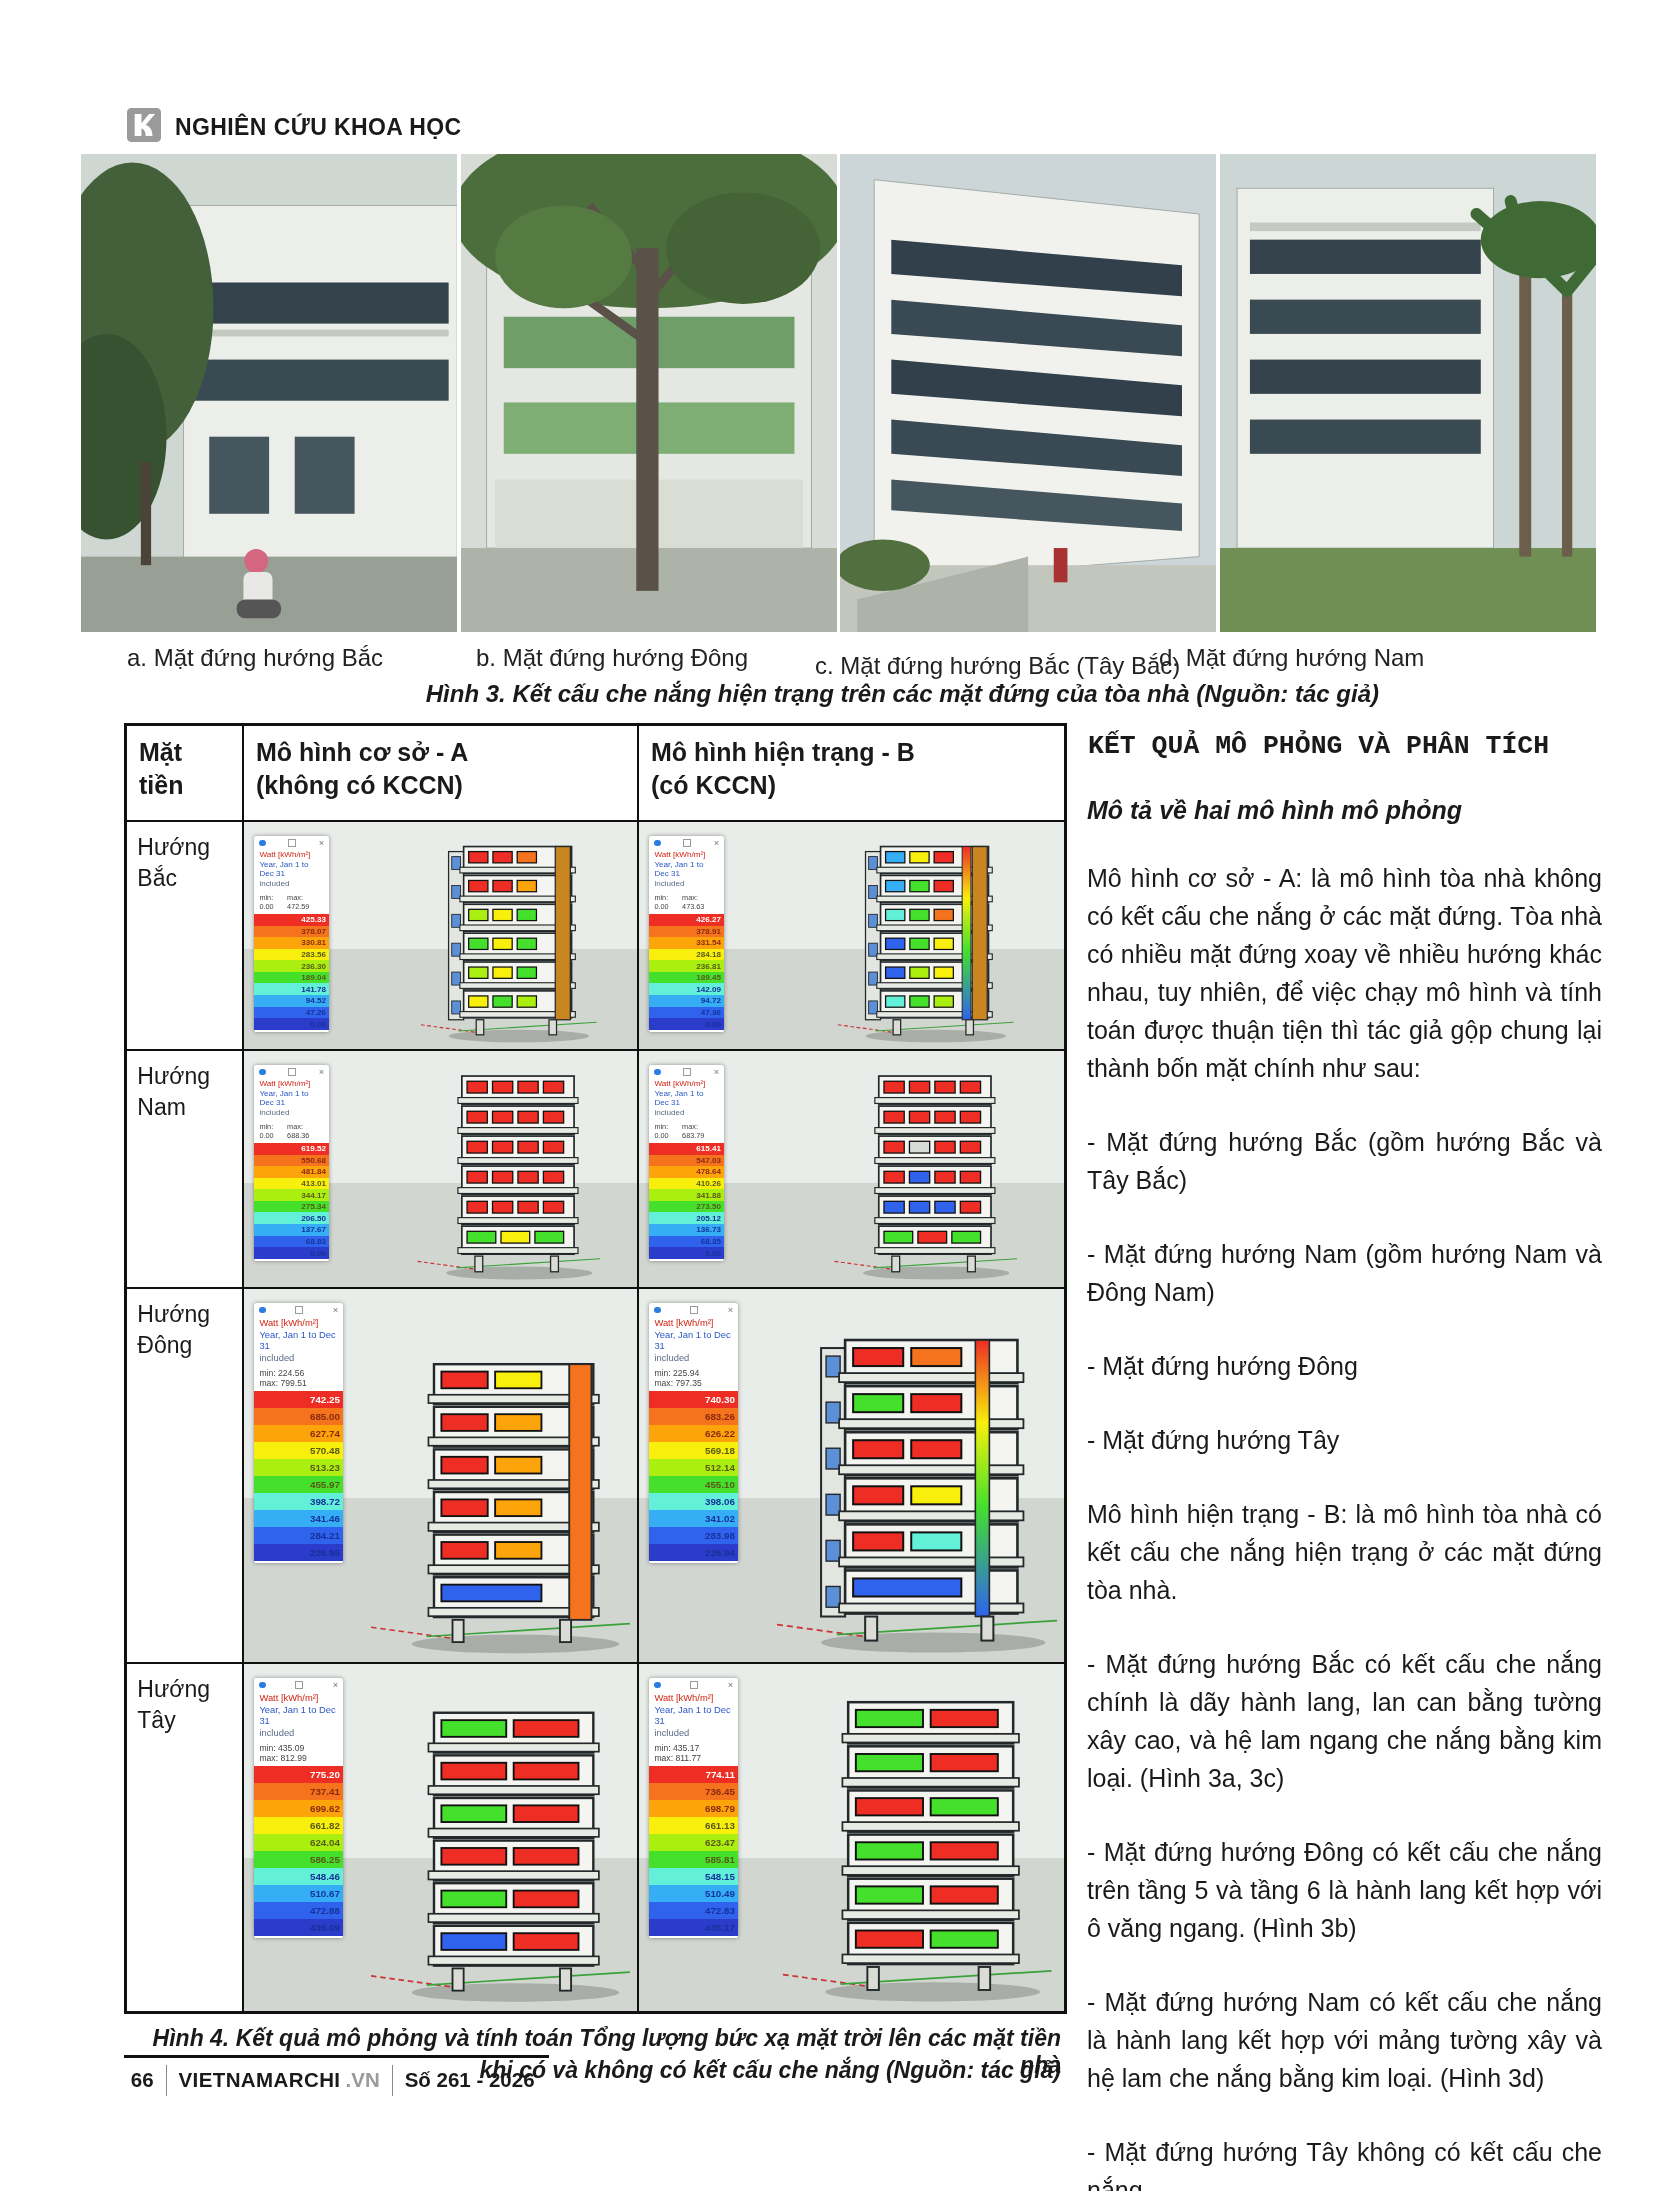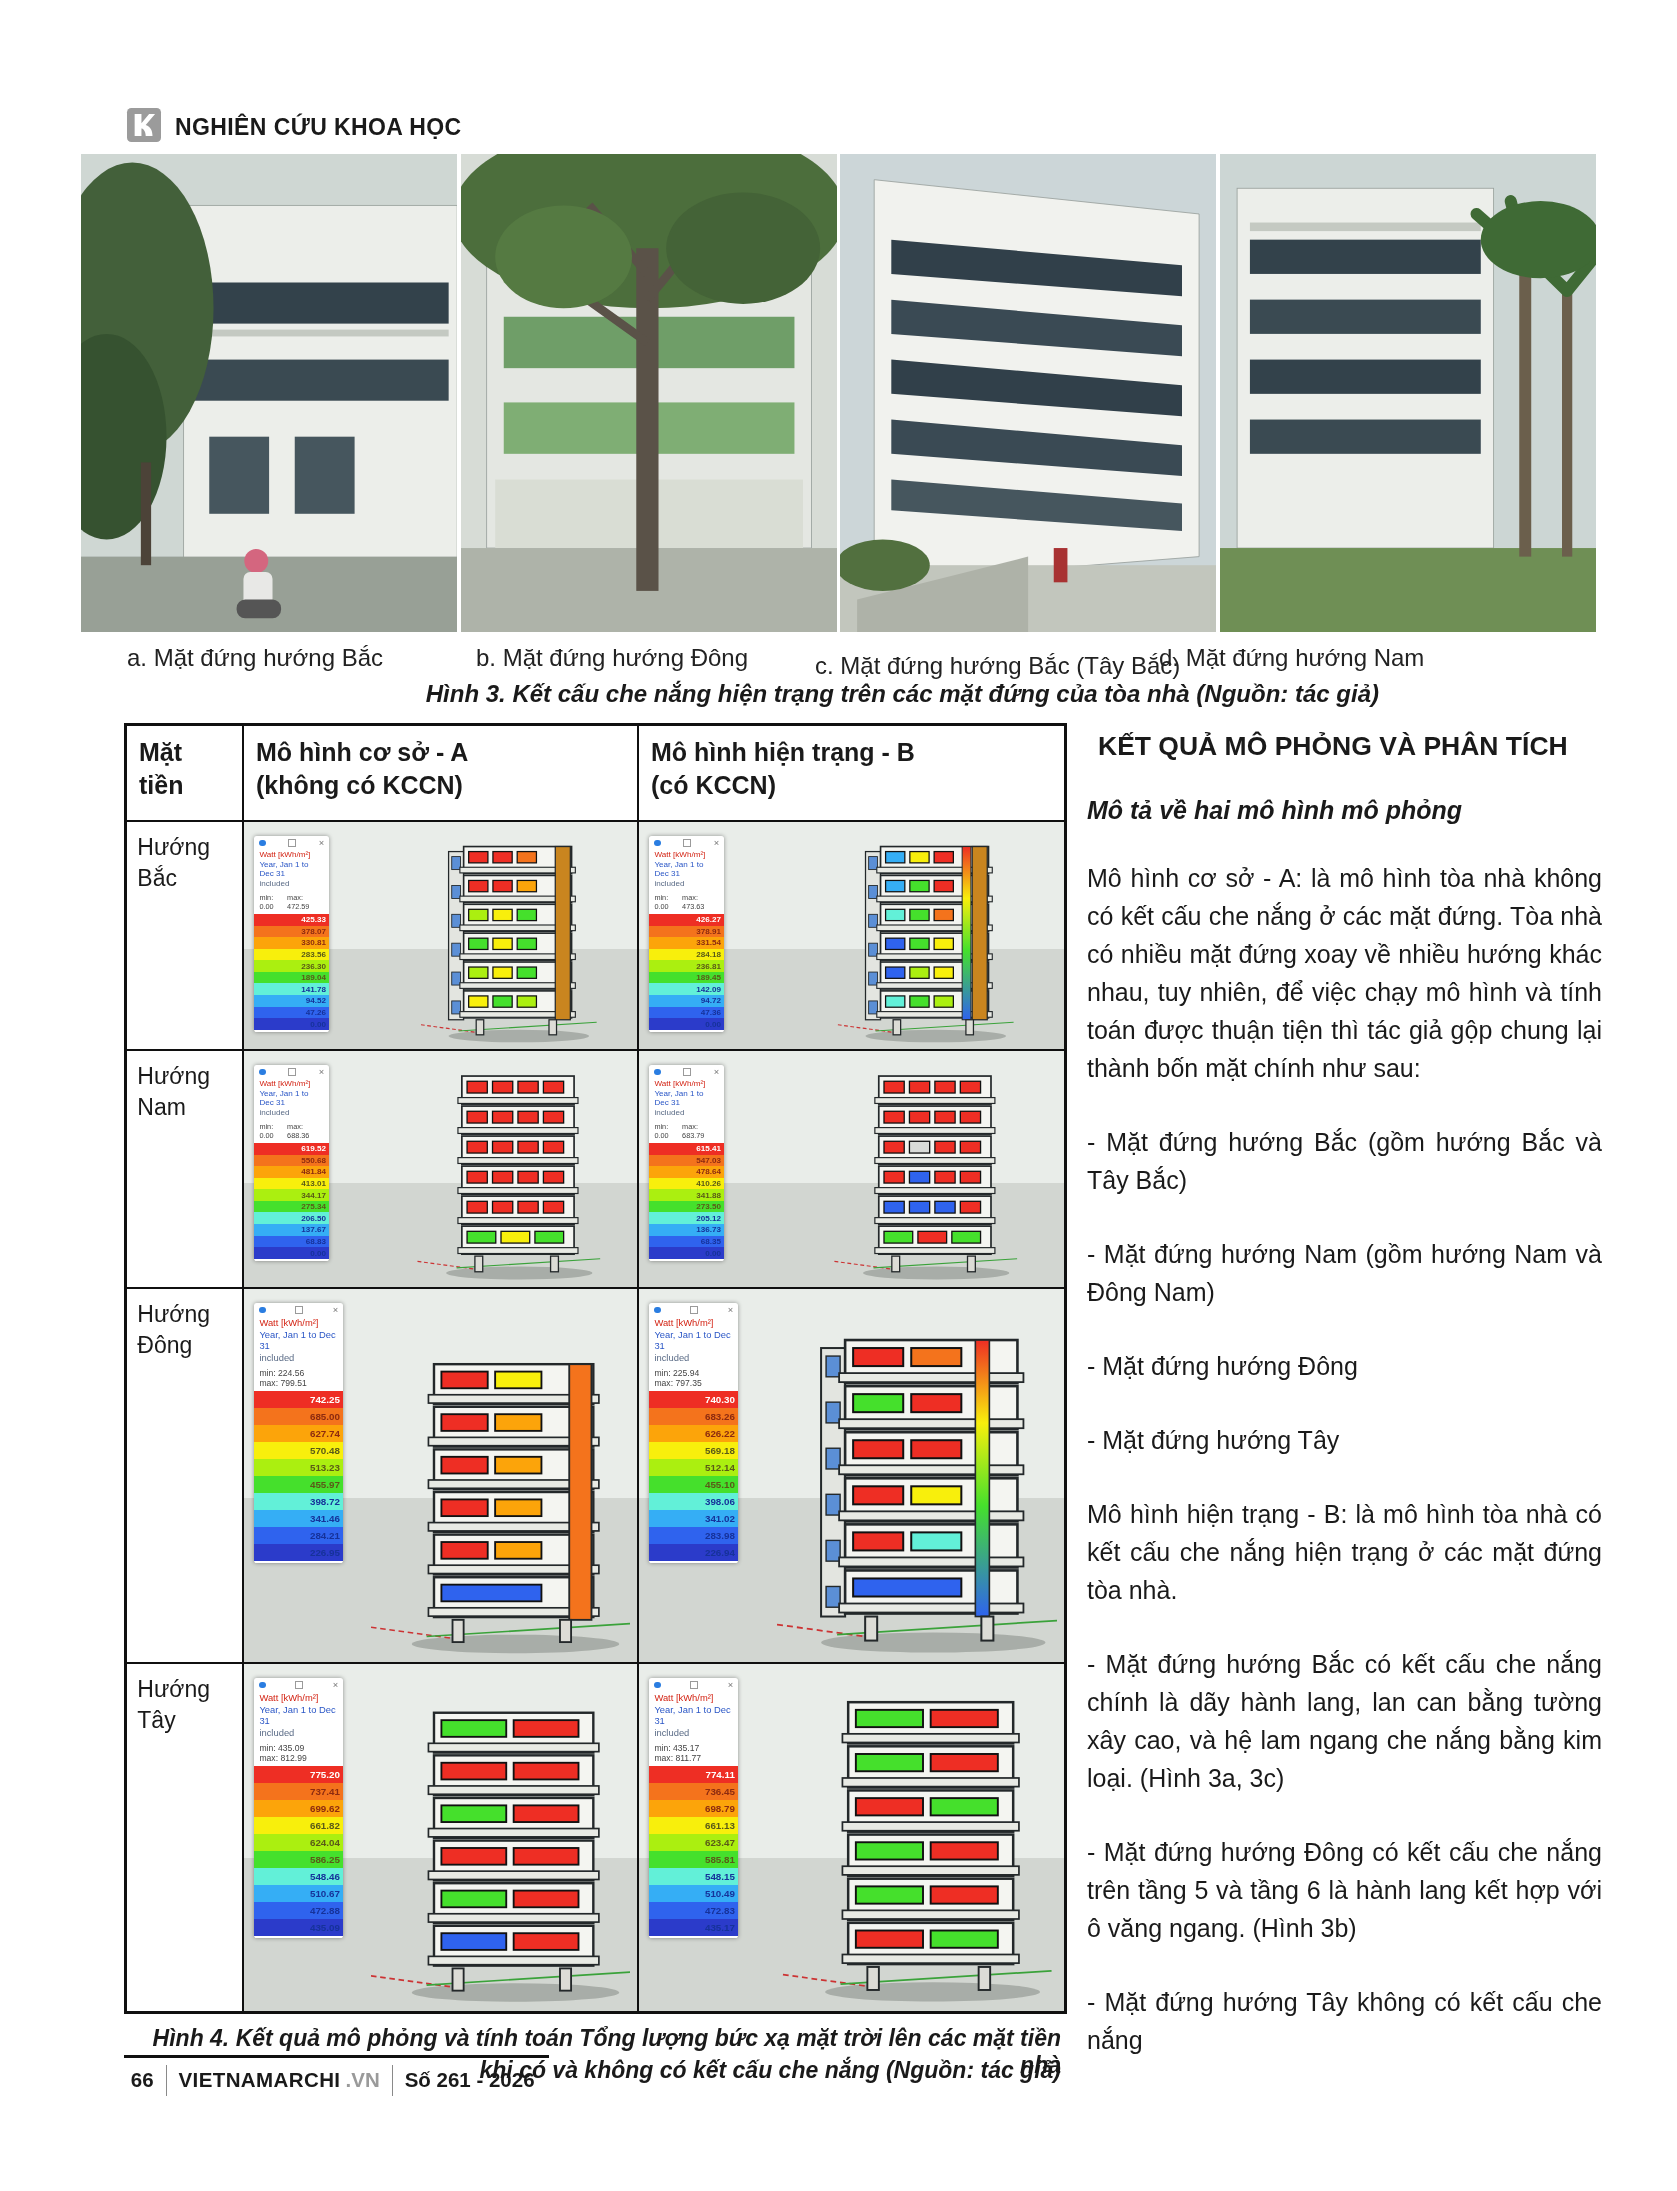--- a/index.html
+++ b/index.html
@@ -60,21 +60,21 @@
   .footer-rule{left:124px;top:2055px;width:425px;height:3.4px;background:#101010;}
   .footer{left:124px;top:2065px;display:flex;align-items:center;font-size:20.5px;}
   .footer .pgnum{font-weight:bold;padding:3.4px 12px 3.4px 6.8px;}
   .footer .fdiv{width:0.9px;align-self:stretch;background:#8a8a8a;}
   .footer .site{font-weight:bold;padding:3.4px 5.1px 3.4px 12px;letter-spacing:0.4px;}
   .footer .site-suffix{color:#9a9a9a;font-weight:bold;padding-right:12px;}
   .footer .issue{font-weight:bold;padding:3.4px 12px;}
 
   
   .article{left:1087px;top:729px;width:515px;}
-  .article h1{font-size:26.5px;font-weight:bold;margin:0 0 33px 11px;line-height:34px;}
+  .article h1{font-size:26.5px;font-weight:bold;margin:0 0 33px 1px;line-height:34px;font-family:Liberation Mono, monospace;}
   .article h2{font-size:25px;font-weight:bold;font-style:italic;margin:0 0 34px 0;}
   .article p{font-size:25px;line-height:38px;text-align:justify;margin:0 0 36px 0;}
 </style>
 </head>
 <body>
 
 <div class="abs logo">
   <svg viewBox="0 0 40 40" width="34" height="34">
     <path d="M9 7h8v11l9-11h7L22 20c6 2 8 7 8 13h-8c0-6-3-9-5-9v9H9z" fill="#fff"></path>
   </svg>
@@ -891,15 +891,16 @@
   <h1>KẾT QUẢ MÔ PHỎNG VÀ PHÂN TÍCH</h1>
   <h2>Mô tả về hai mô hình mô phỏng</h2>
   <p>Mô hình cơ sở - A: là mô hình tòa nhà không có kết cấu che nắng ở các mặt đứng. Tòa nhà có nhiều mặt đứng xoay về nhiều hướng khác nhau, tuy nhiên, để việc chạy mô hình và tính toán được thuận tiện thì tác giả gộp chung lại thành bốn mặt chính như sau:</p>
   <p>- Mặt đứng hướng Bắc (gồm hướng Bắc và Tây Bắc)</p>
   <p>- Mặt đứng hướng Nam (gồm hướng Nam và Đông Nam)</p>
   <p>- Mặt đứng hướng Đông</p>
   <p>- Mặt đứng hướng Tây</p>
   <p>Mô hình hiện trạng - B: là mô hình tòa nhà có kết cấu che nắng hiện trạng ở các mặt đứng tòa nhà.</p>
   <p>- Mặt đứng hướng Bắc có kết cấu che nắng chính là dãy hành lang, lan can bằng tường xây cao, và hệ lam ngang che nắng bằng kim loại. (Hình 3a, 3c)</p>
   <p>- Mặt đứng hướng Đông có kết cấu che nắng trên tầng 5 và tầng 6 là hành lang kết hợp với ô văng ngang. (Hình 3b)</p>
+  <p>- Mặt đứng hướng Nam có kết cấu che nắng là hành lang kết hợp với mảng tường xây và hệ lam che nắng bằng kim loại. (Hình 3d)</p>
   <p>- Mặt đứng hướng Tây không có kết cấu che nắng</p>
 </div>
 
 
 </body></html>

